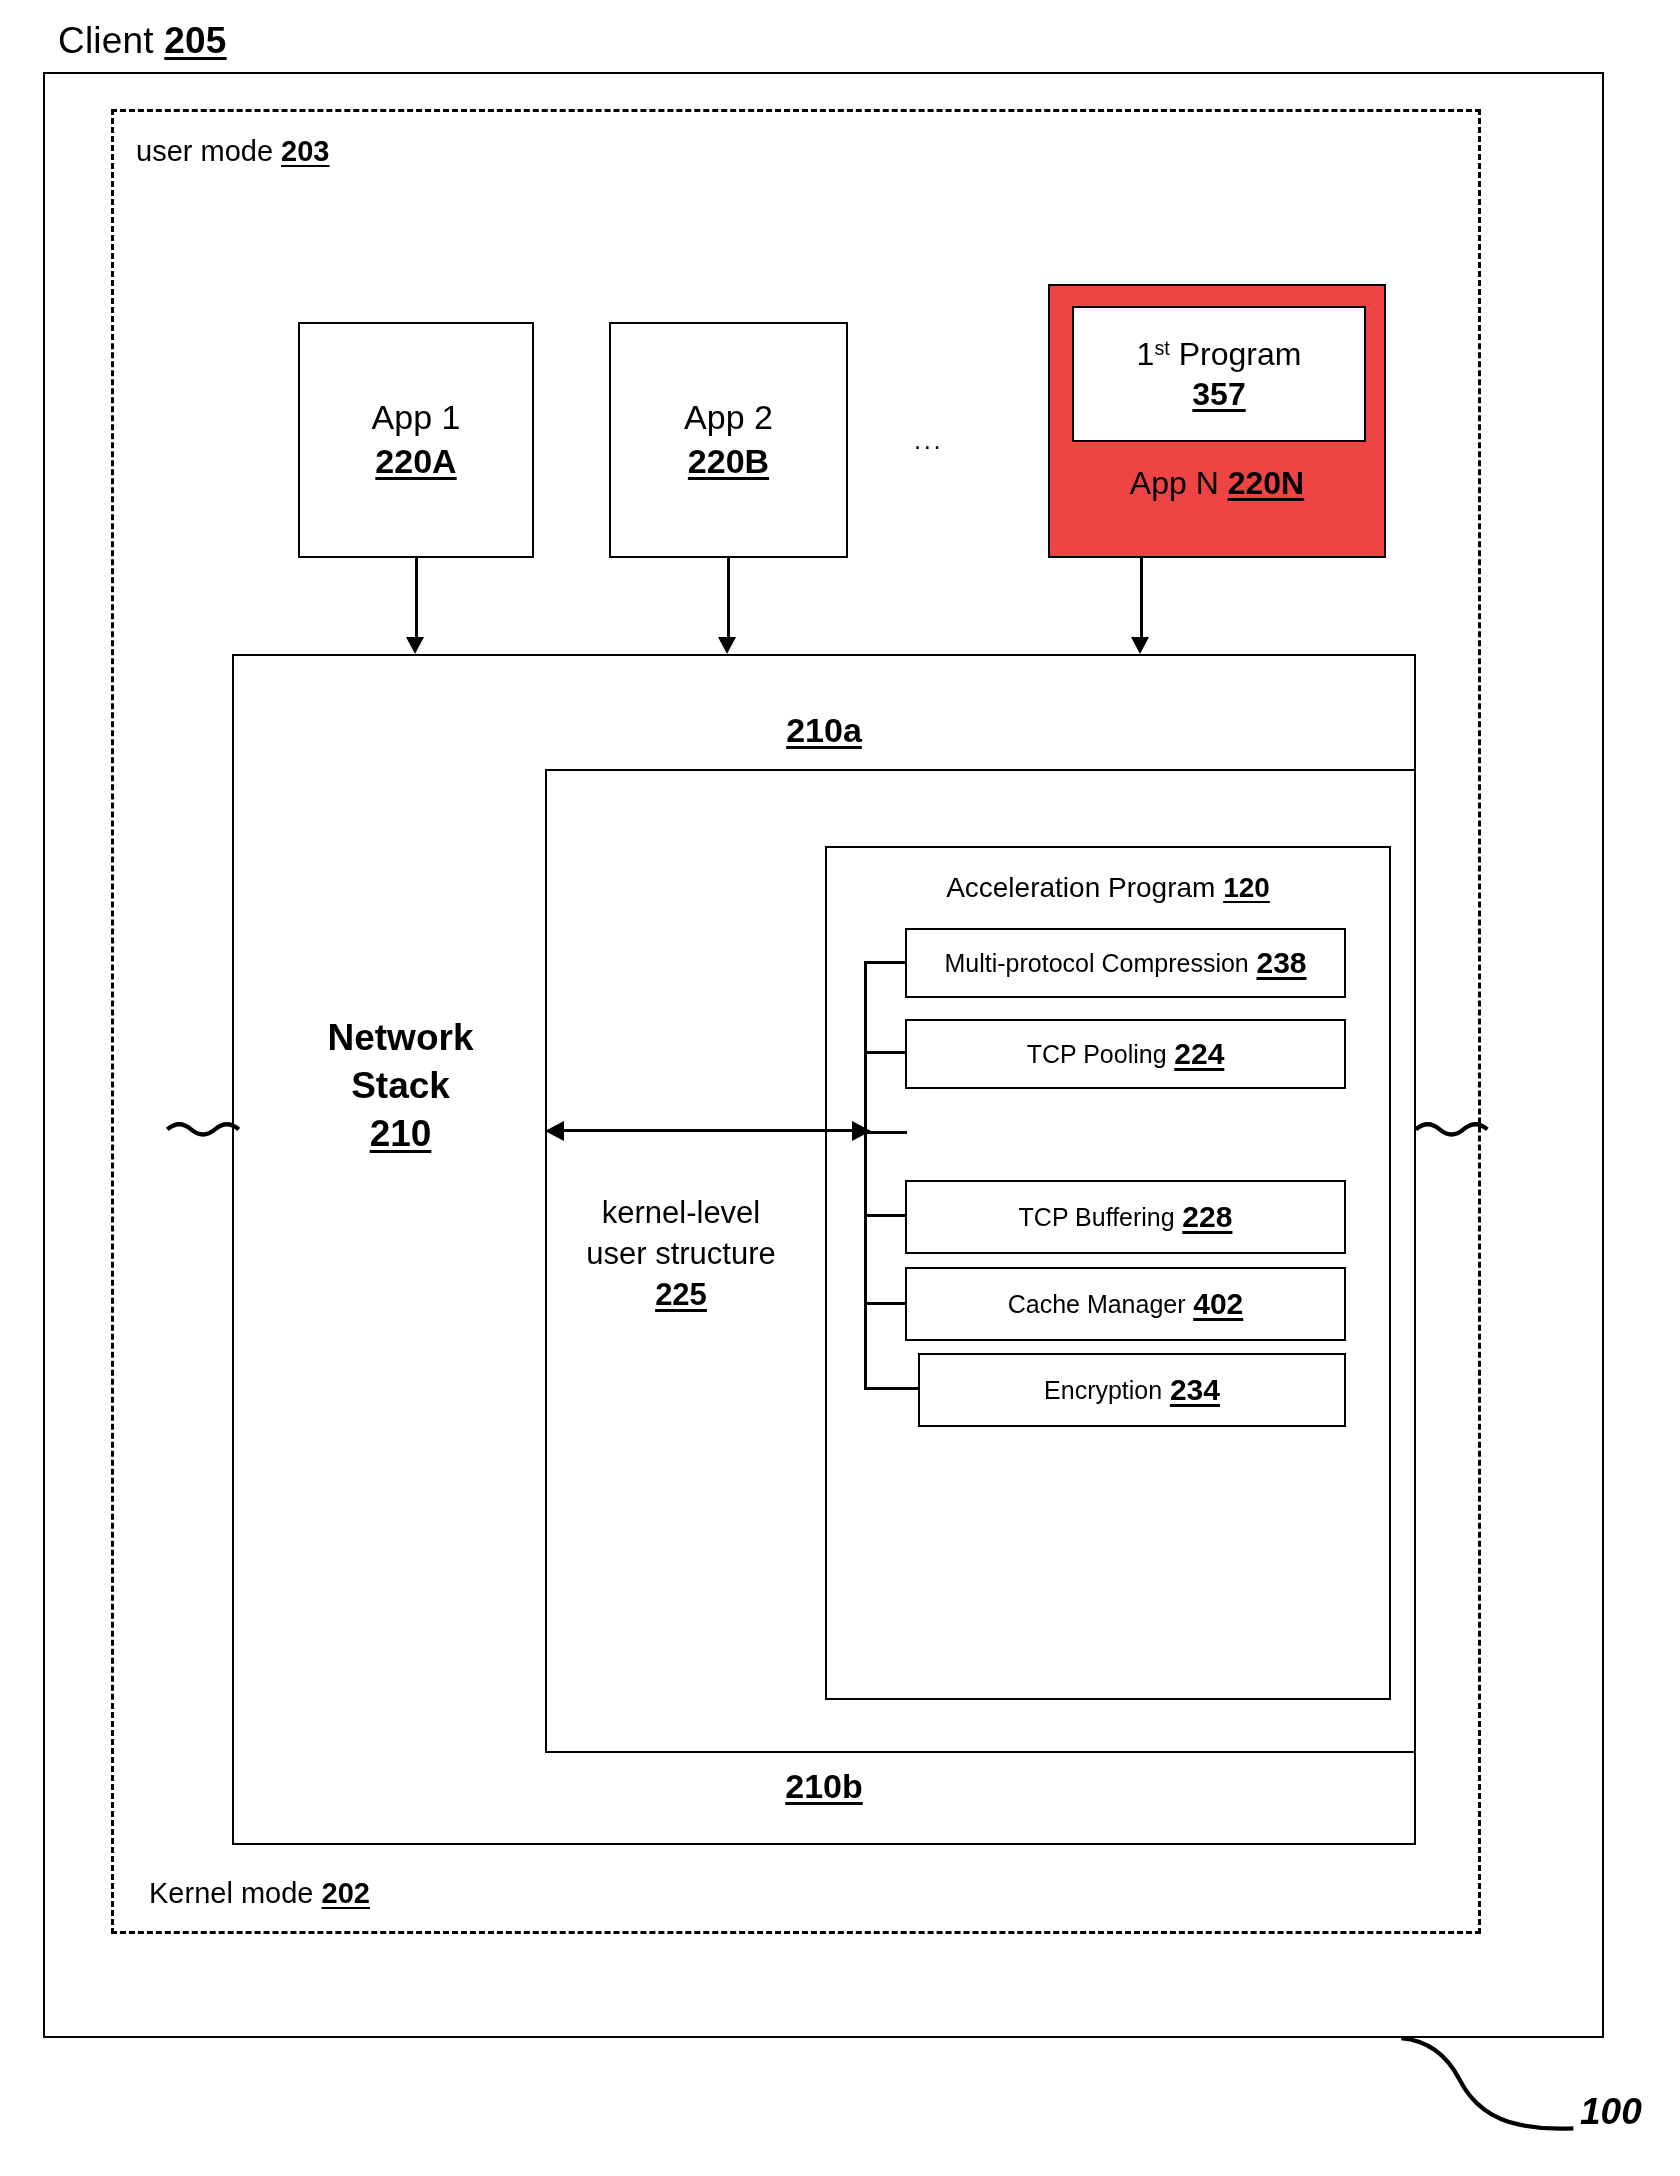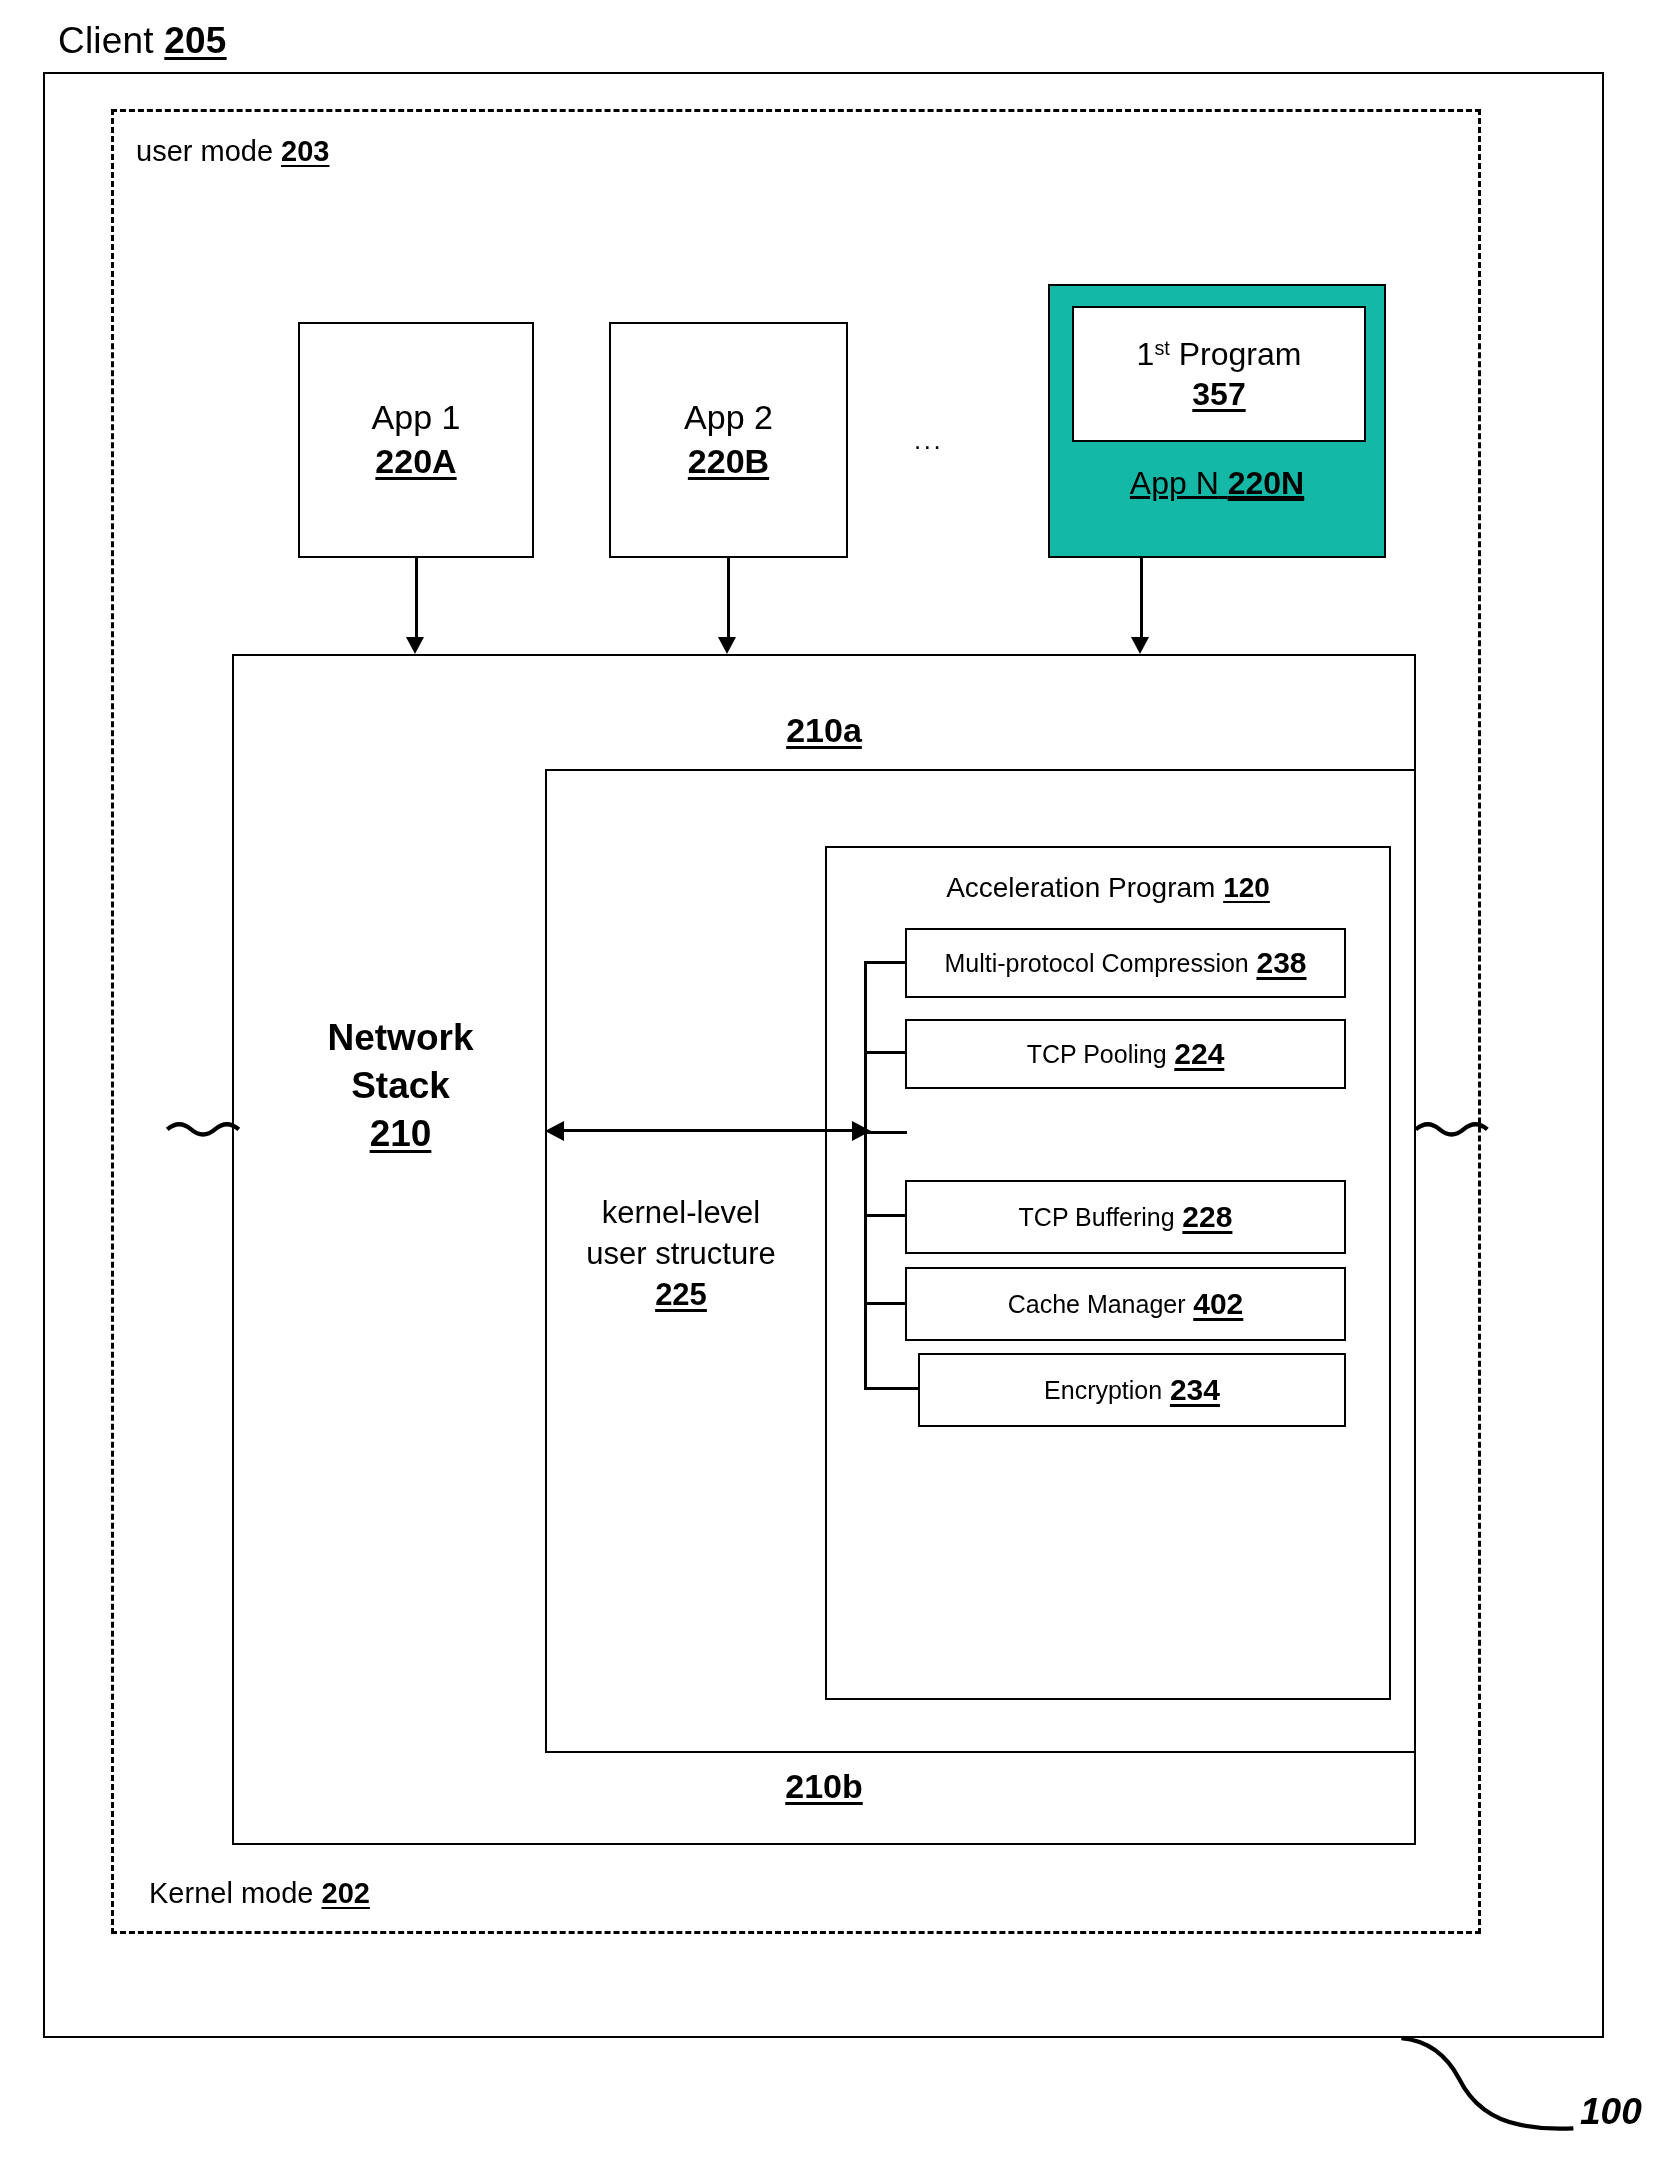--- a/index.html
+++ b/index.html
@@ -72,21 +72,21 @@
 
   #ellipsis {
     left: 566px; top: 264px;
     font-size: 25.6px; letter-spacing: 2.6px;
   }
 
   #appn-box {
     left: 641px; top: 175px;
     width: 216px; height: 177px;
     border: 2.6px solid #000;
-    background: #14b8a6;
+    background: #ef4444;
   }
   #prog-box {
     left: 12.8px; top: 12.8px;
     width: 190px; height: 92px;
     border: 2.6px solid #000;
     display: flex; flex-direction: column;
     align-items: center; justify-content: center;
     font-size: 32px; line-height: 1.25;
     background: #fff;
   }
@@ -236,21 +236,21 @@
   <div class="abs" id="ellipsis" style="left:914px; top:426px;">...</div>
 
   <div class="abs" id="appn-box" style="left:1048px; top:284px; width:338px; height:274px;">
     <div class="abs" id="prog-box" style="left:22px; top:20.4px; width:294px; height:136px;">
       <div>
         <span>1</span><sup class="st">st</sup>
         <span>Program</span>
       </div>
       <div class="num">357</div>
     </div>
-    <div class="abs" id="appn-label" style="top:179px;text-decoration:underline;">
+    <div class="abs" id="appn-label" style="top:179px;">
       <span>App N</span>
       <span class="num">220N</span>
     </div>
   </div>
 
   <div class="vline" style="left:415px; top:558px; height:81px;"></div>
   <div class="varrow-head" style="left:406px; top:637px;"></div>
 
   <div class="vline" style="left:727px; top:558px; height:81px;"></div>
   <div class="varrow-head" style="left:718px; top:637px;"></div>

